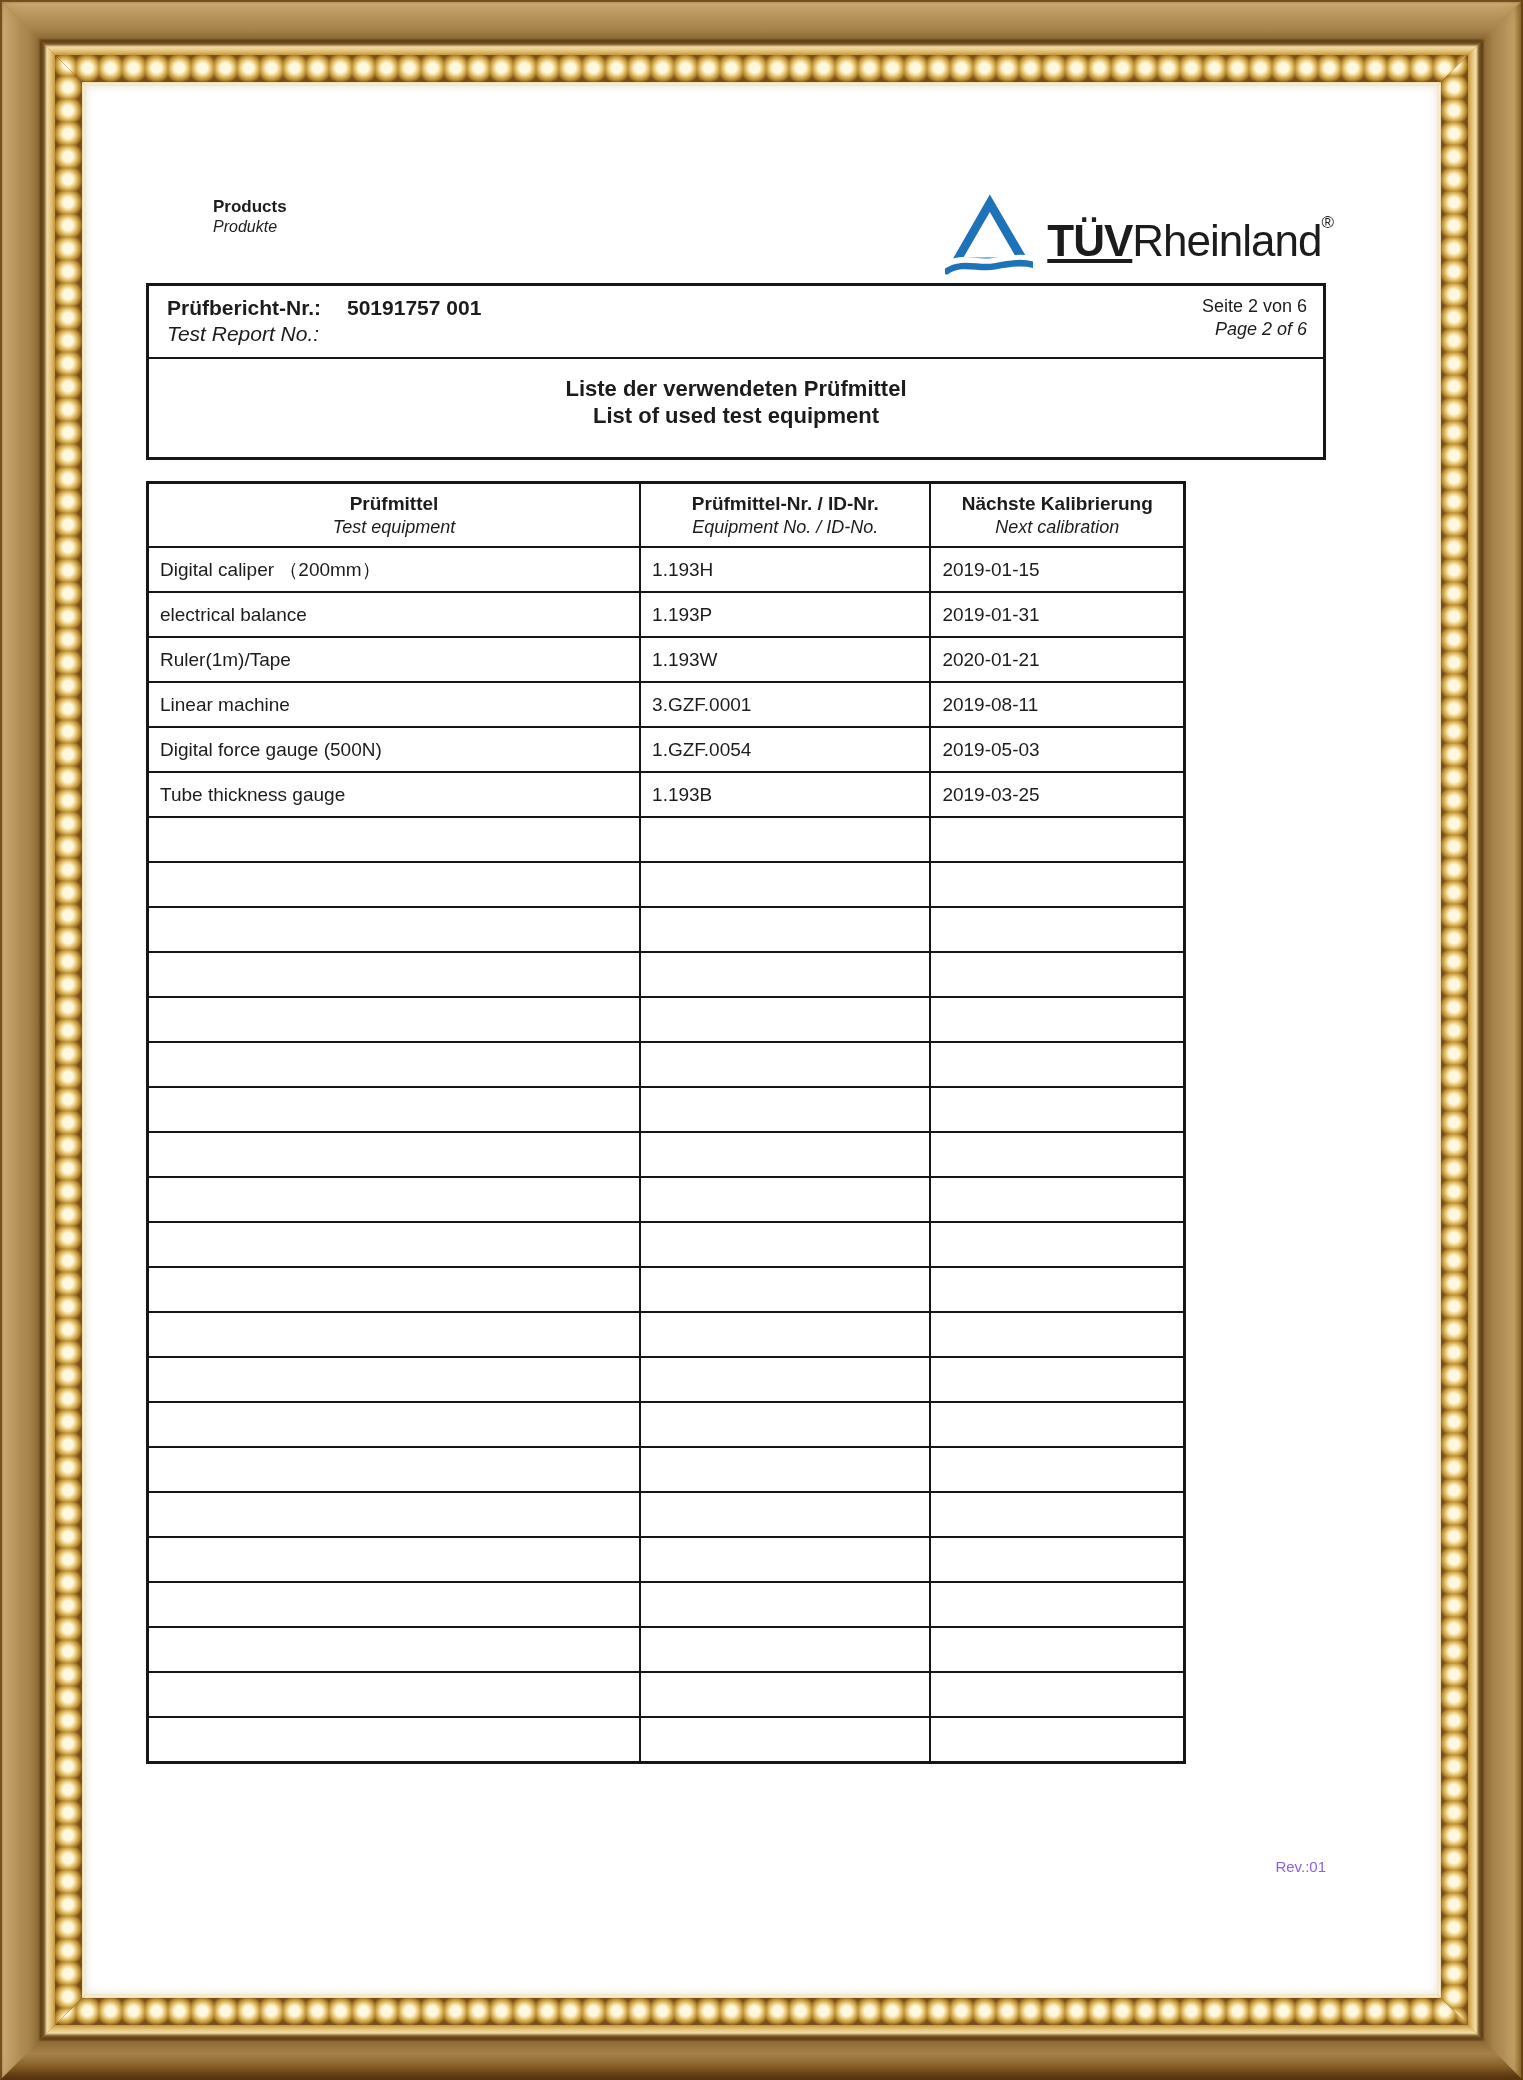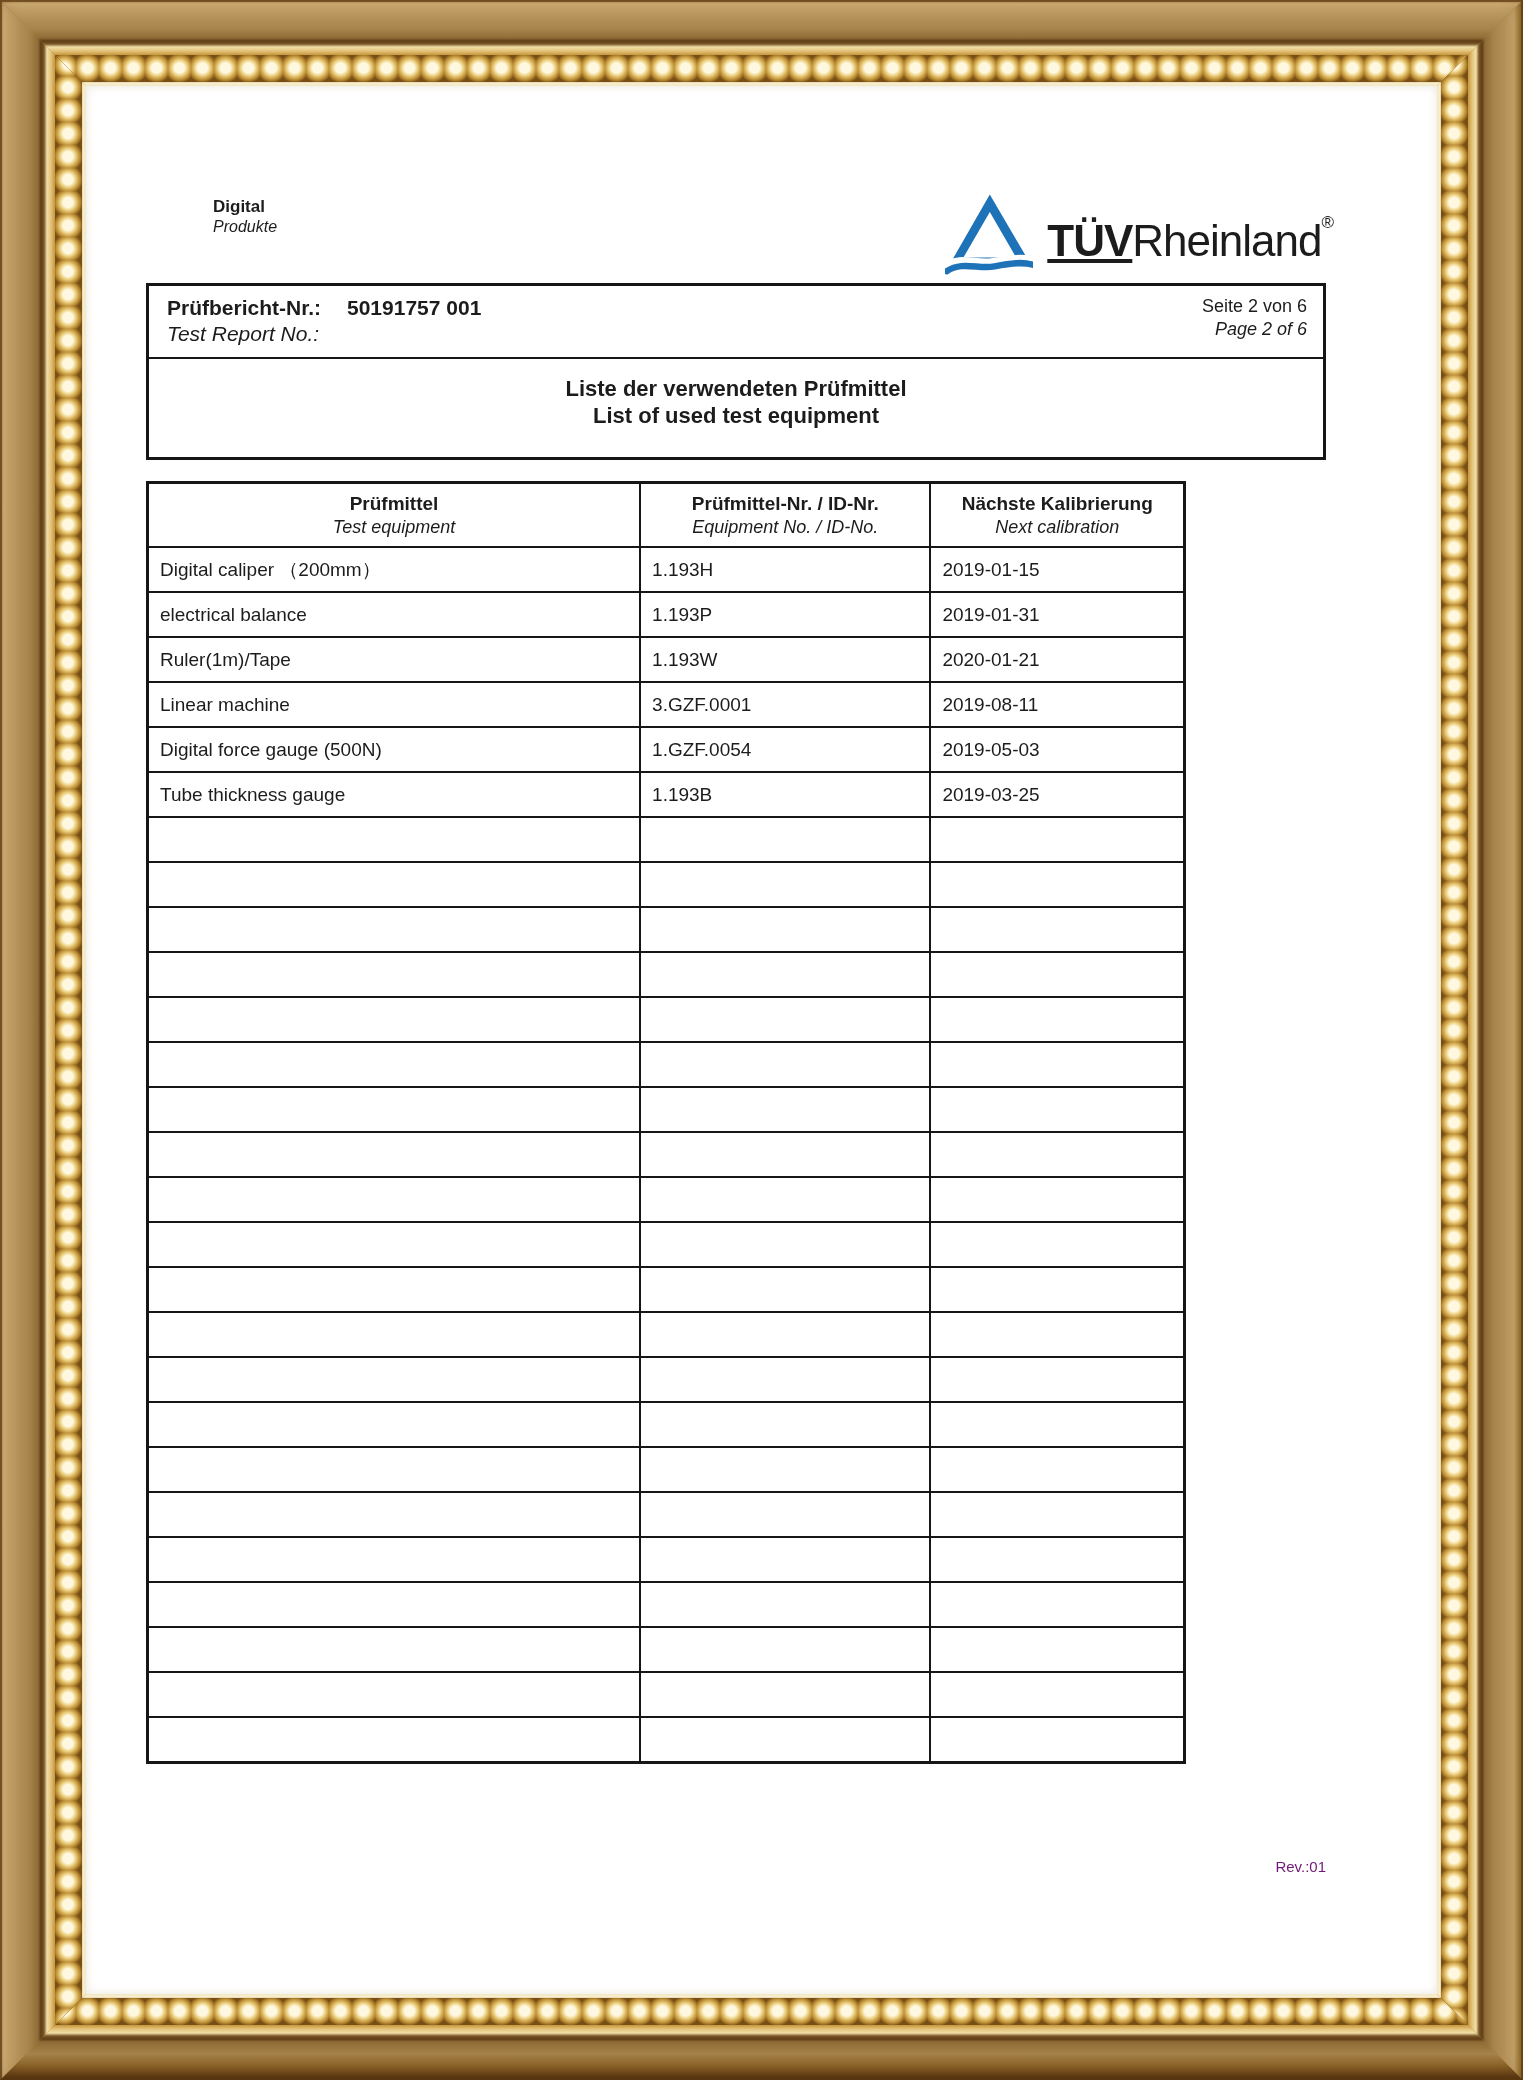--- a/index.html
+++ b/index.html
@@ -78,21 +78,21 @@
   table.equipment{position:absolute;left:60px;top:395px;width:1040px;
     border-collapse:collapse;table-layout:fixed;border:3px solid #161616;}
   .equipment col.c1{width:47.5%;} .equipment col.c2{width:28%;} .equipment col.c3{width:24.5%;}
   .equipment th,.equipment td{border:2px solid #161616;}
   .equipment thead th{height:58px;text-align:center;vertical-align:middle;padding:2px 4px;}
   .equipment thead .de{font-weight:bold;font-size:19px;line-height:24px;display:block;}
   .equipment thead .en{font-weight:normal;font-style:italic;font-size:18px;line-height:23px;display:block;}
   .equipment tbody td{height:43px;font-size:19px;padding:0 6px 0 11px;
     vertical-align:middle;text-align:left;white-space:nowrap;overflow:hidden;}
   .rev{position:absolute;left:60px;top:1772px;width:1180px;text-align:right;
-    color:#701a75;font-size:15px;}
+    color:#8b5cf6;font-size:15px;}
 </style>
 </head>
 <body>
 
 <div class="frame">
   <div class="f-side f-top">
       <div class="beads-h"></div>
     </div>
   <div class="f-side f-bottom">
       <div class="beads-h"></div>
@@ -102,21 +102,21 @@
     </div>
   <div class="f-side f-right">
       <div class="beads-v"></div>
     </div>
 </div>
 
 <div class="page">
 
   <div class="brand-row">
     <div class="produkte">
-      <div class="de">Digital</div>
+      <div class="de">Products</div>
       <div class="en">Produkte</div>
     </div>
     <div class="logo">
       <svg viewBox="0 0 110 100" aria-hidden="true">
         <path fill-rule="evenodd" fill="#1d72b8" d="M56 3 L108 92 L5 92 Z M56 25 L89 82 L23 82 Z"></path>
         <path d="M0 92 C20 79 40 91 60 87 C80 83 96 81 110 85" stroke="#ffffff" stroke-width="9" fill="none"></path>
         <path d="M2 99 C22 86 42 97 62 93 C82 89 97 87 110 91" stroke="#1d72b8" stroke-width="8" fill="none" stroke-linecap="round"></path>
       </svg>
       <div class="logo-text"><span class="tuv">TÜV</span><span class="rh">Rheinland</span><span class="reg">®</span></div>
     </div>

